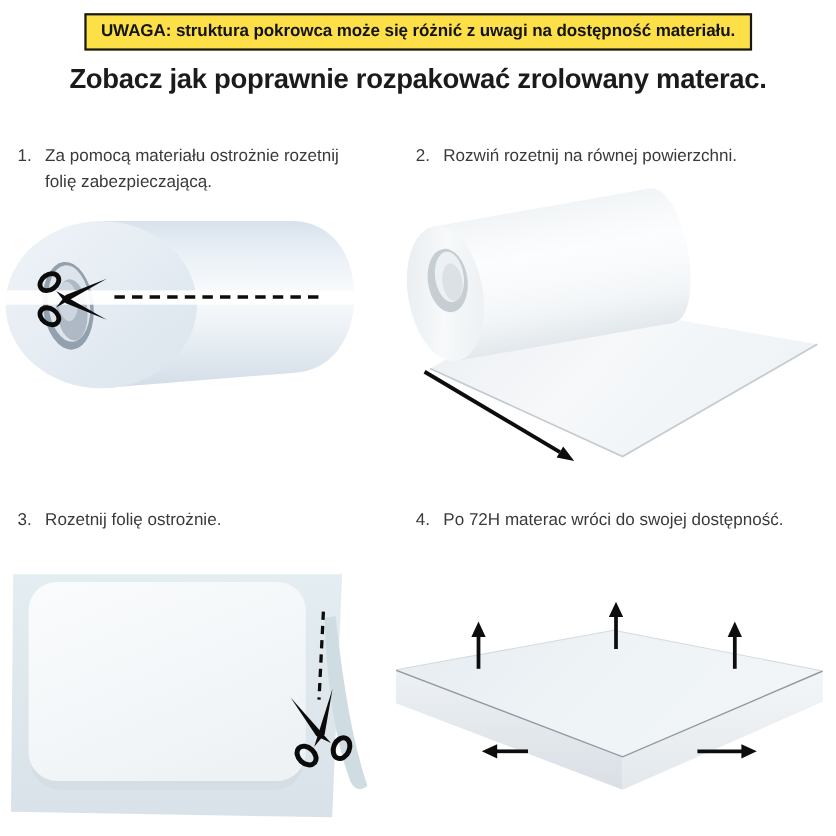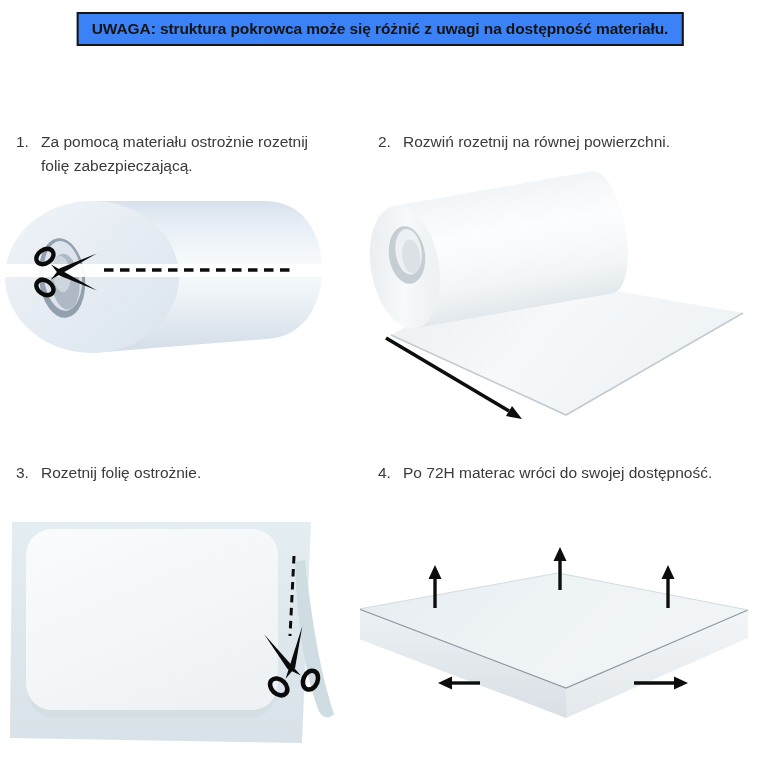--- a/index.html
+++ b/index.html
@@ -7,21 +7,21 @@
   .page{
     position:relative;
     width:760px;height:760px;
     background:#ffffff;
     overflow:hidden;
     font-family:"Liberation Sans","DejaVu Sans",sans-serif;
     color:#3a3a3a;
   }
   .banner{
     position:absolute;top:12px;left:50%;transform:translateX(-50%);
-    background:#3b82f6;
+    background:#fde047;
     border:2px solid #161616;
     padding:6px 13px;
     font-size:15.5px;font-weight:bold;color:#141414;
     white-space:nowrap;
     letter-spacing:-0.1px;
   }
   .title{
     position:absolute;top:58px;left:0;width:760px;
     text-align:center;
     font-size:25px;font-weight:bold;color:#1b1b1b;
@@ -46,20 +46,21 @@
 </style>
 </head>
 <body>
 
 <div class="page">
 
   <div class="banner">
     <span>UWAGA: struktura pokrowca może się różnić z uwagi na dostępność materiału.</span>
   </div>
 
+  <div class="title">Zobacz jak poprawnie rozpakować zrolowany materac.</div>
 
   <div class="step-label pos-step1">
     <span class="step-num">1.</span>
     <span class="step-text">Za pomocą materiału ostrożnie rozetnij folię zabezpieczającą.</span>
   </div>
 
   <div class="step-label pos-step2">
     <span class="step-num">2.</span>
     <span class="step-text">Rozwiń rozetnij na równej powierzchni.</span>
   </div>

